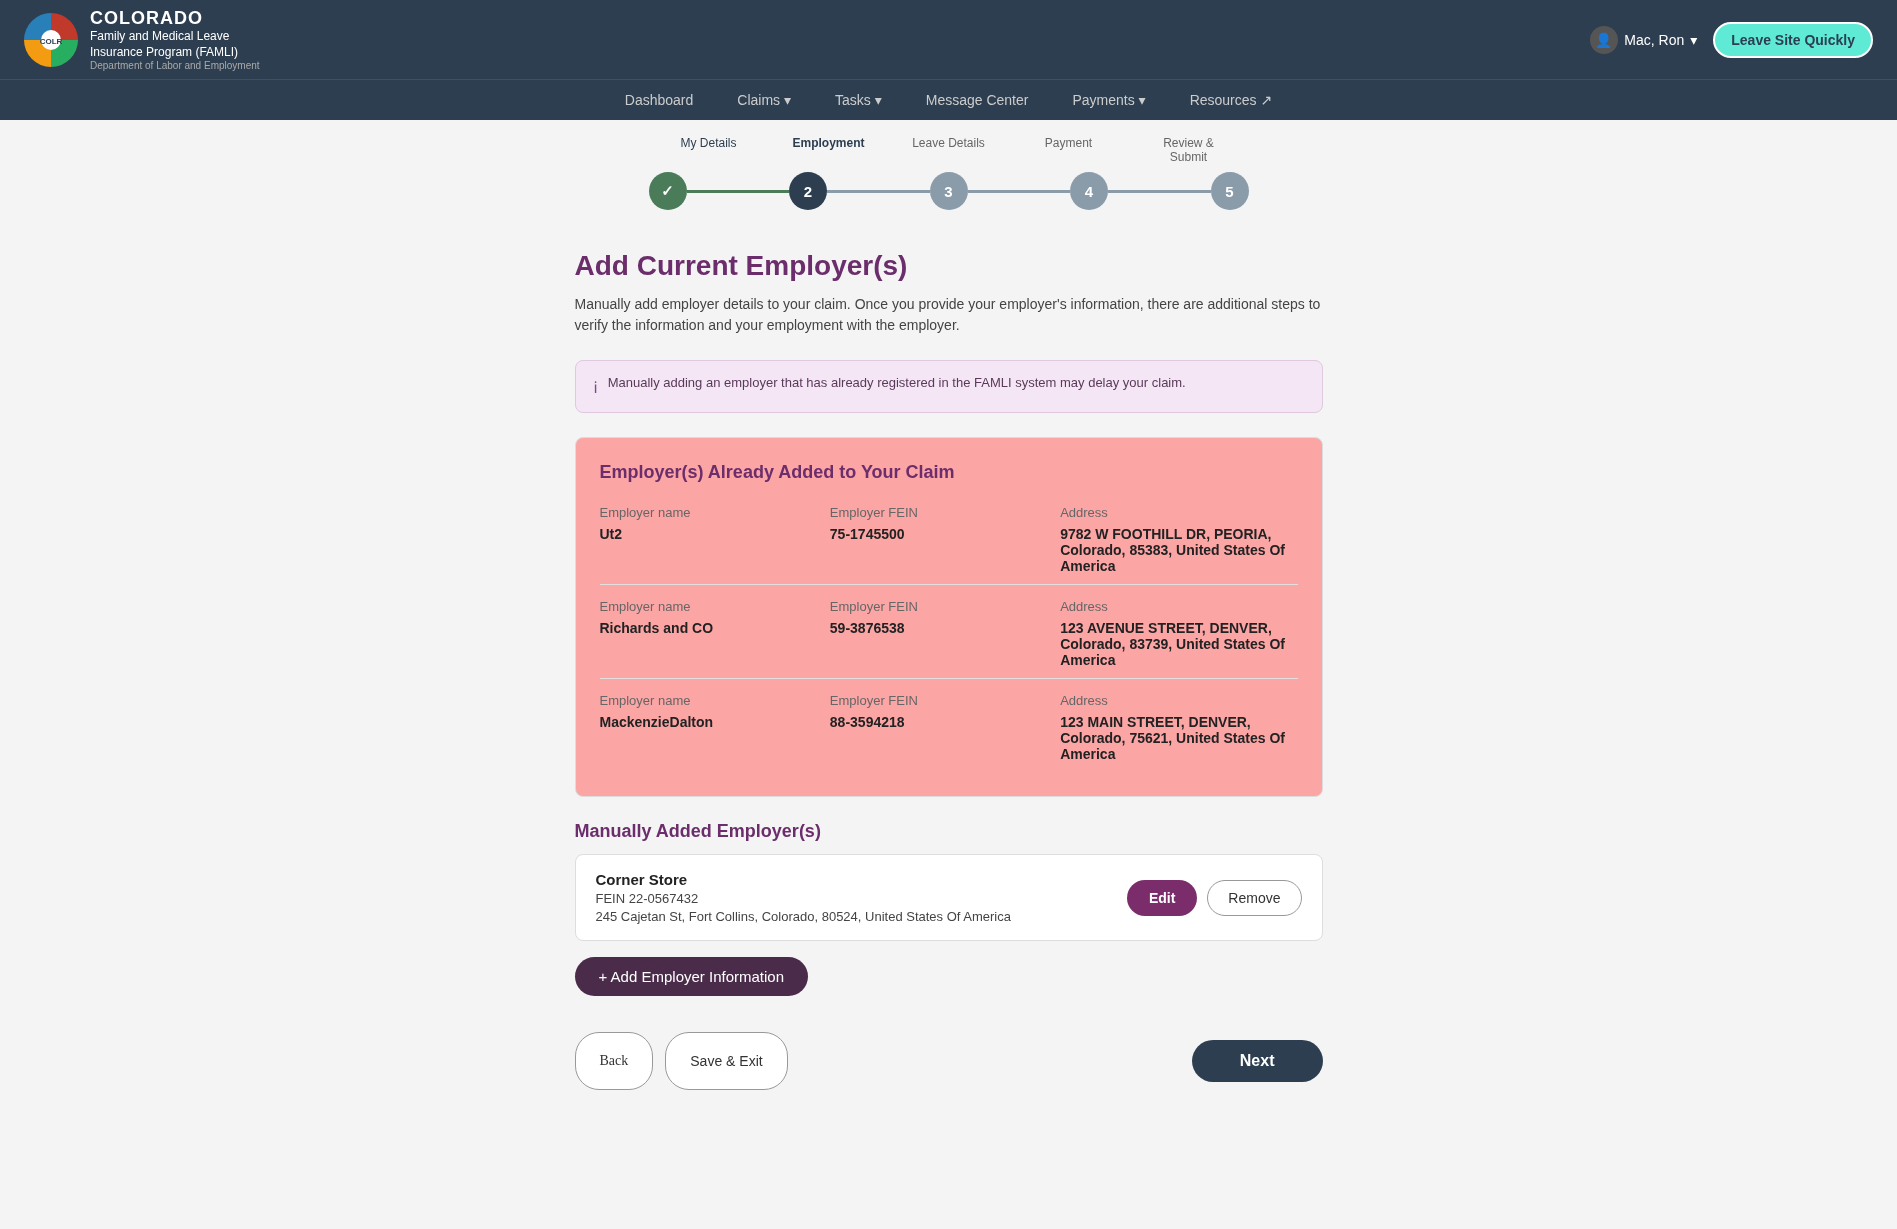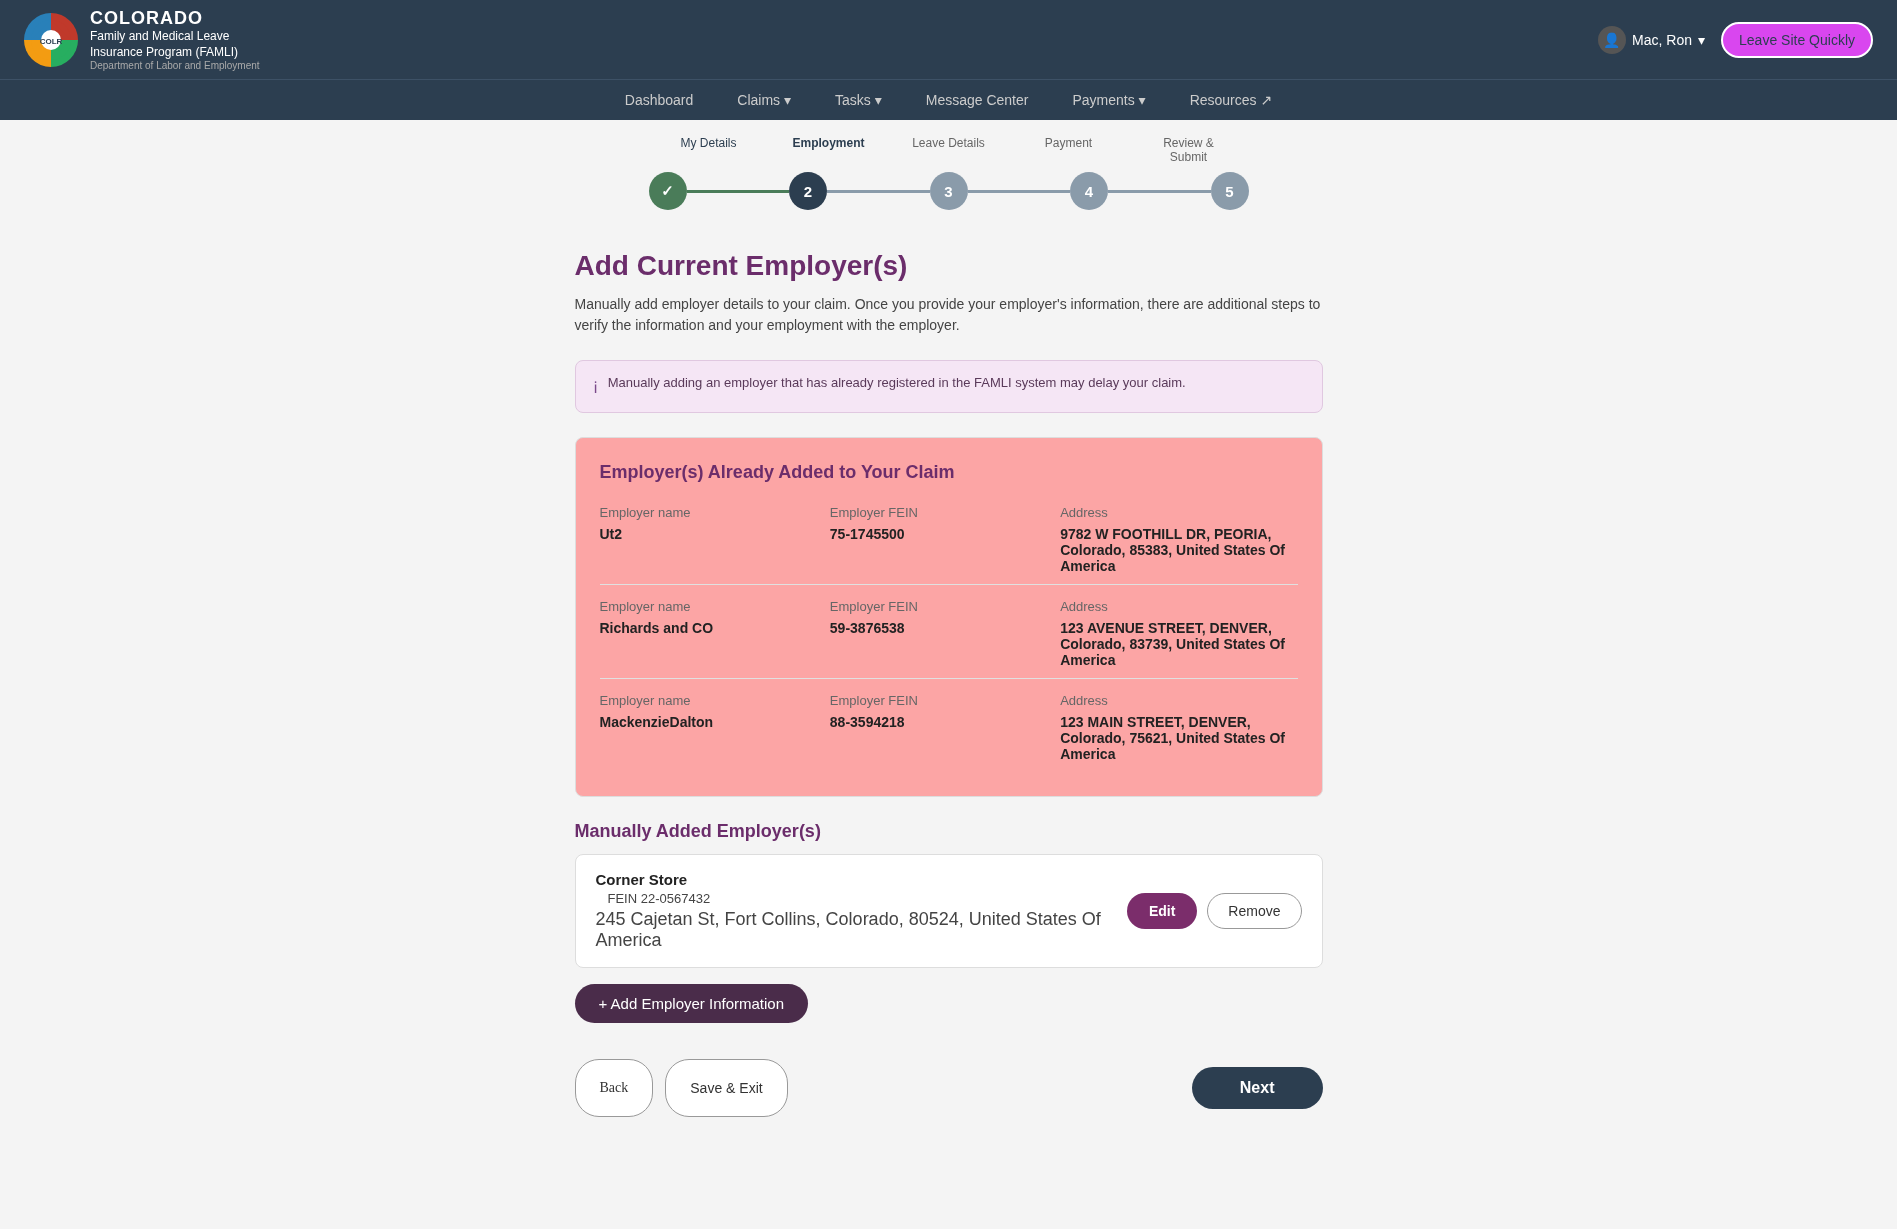--- a/index.html
+++ b/index.html
@@ -28,22 +28,22 @@
     .logo-text .dept { font-size: 10px; color: #aaa; }
     .header-right { display: flex; align-items: center; gap: 16px; }
     .user-menu {
       color: white; display: flex; align-items: center; gap: 6px; cursor: pointer; font-size: 14px;
     }
     .user-icon {
       width: 28px; height: 28px; background: #555; border-radius: 50%;
       display: flex; align-items: center; justify-content: center; color: white; font-size: 14px;
     }
     .leave-site-btn {
-      background: #d946ef; color: #2c3e50; border: 2px solid white;
-      padding: 8px 16px; border-radius: 20px; font-weight: normal; cursor: pointer; font-size: 14px;
+      background: #5eead4; color: #2c3e50; border: 2px solid white;
+      padding: 8px 16px; border-radius: 20px; font-weight: bold; cursor: pointer; font-size: 14px;
     }
 
     
     .nav {
       background: #2c3e50; border-top: 1px solid #3d5166;
       display: flex; justify-content: center; gap: 44px; padding: 12px 0;
     }
     .nav a {
       color: #ccc; text-decoration: none; font-size: 14px; cursor: pointer;
     }
@@ -101,22 +101,22 @@
 
     .manually-section { margin-bottom: 16px; }
     .manually-title { font-size: 18px; color: #6b2d6b; font-weight: bold; margin-bottom: 12px; }
 
     .manual-employer-card {
       background: white; border: 1px solid #ddd; border-radius: 8px;
       padding: 16px 20px; display: flex; align-items: center; justify-content: space-between;
       margin-bottom: 16px;
     }
     .manual-employer-info .employer-name { font-size: 15px; font-weight: bold; color: #222; }
-    .manual-employer-info .employer-fein { font-size: 13px; color: #444; margin: 3px 12px; }
-    .manual-employer-info .employer-addr { font-size: 18px; color: #444; }
+    .manual-employer-info .employer-fein { font-size: 13px; color: #444; margin: 3px 0; }
+    .manual-employer-info .employer-addr { font-size: 13px; color: #444; }
     .manual-employer-actions { display: flex; gap: 10px; }
     .btn-edit {
       background: #7b2d6b; color: white; border: none; padding: 9px 22px;
       border-radius: 20px; font-size: 14px; cursor: pointer; font-weight: bold;
     }
     .btn-remove {
       background: white; color: #333; border: 1.5px solid #999; padding: 9px 20px;
       border-radius: 20px; font-size: 14px; cursor: pointer;
     }
 

